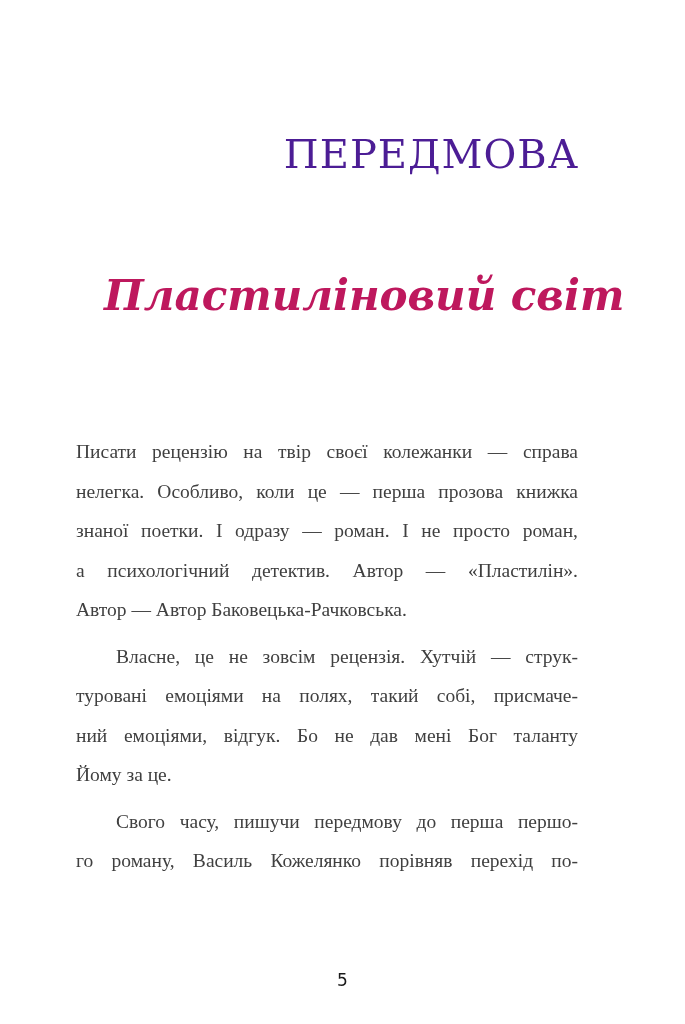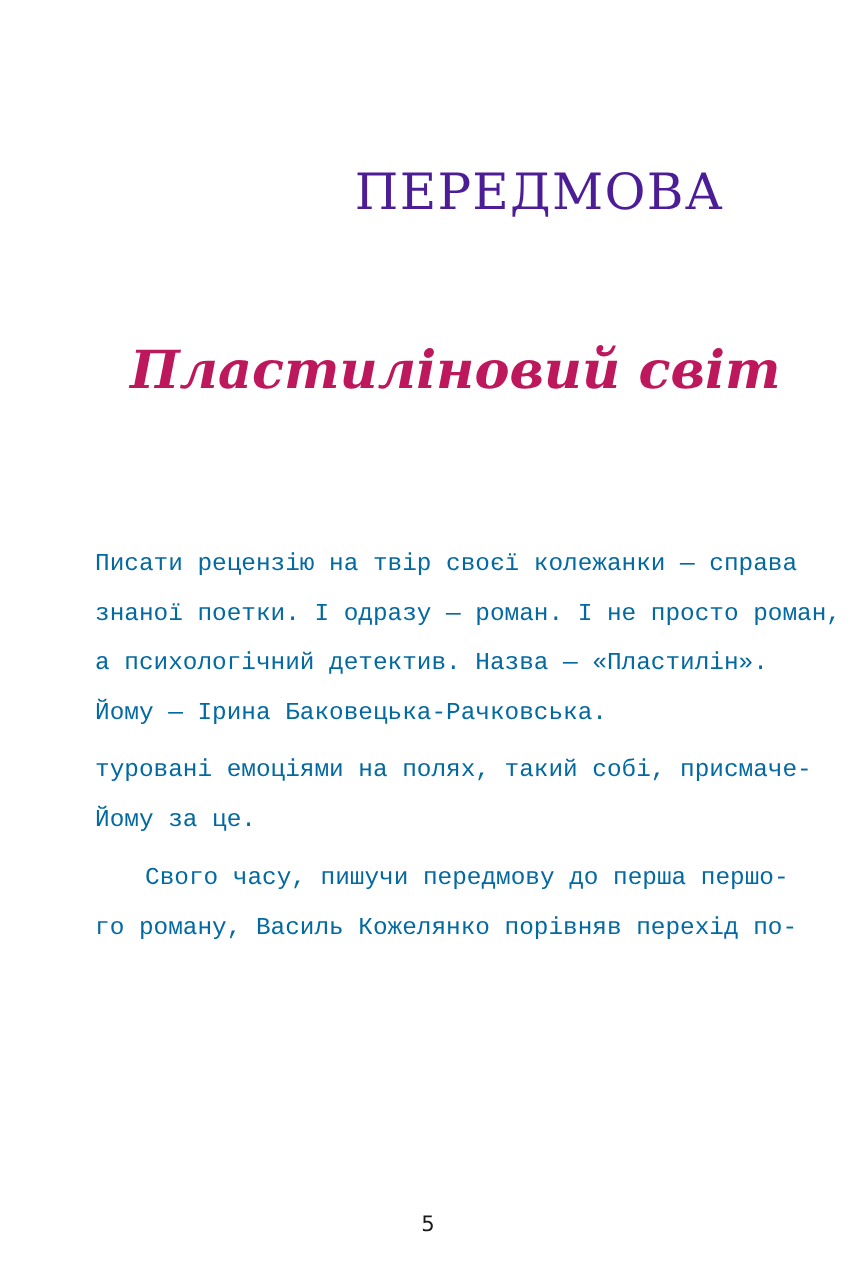--- a/index.html
+++ b/index.html
@@ -47,23 +47,23 @@
       line-height: 60px;
       color: #be185d;
       white-space: nowrap;
       margin-left: 16px;
     }
     .body-text {
       position: absolute;
       left: 76px;
       top: 432px;
       width: 502px;
-      font-family: Liberation Mono, monospace;
+      font-family: Liberation Serif, serif;
       font-size: 19.5px;
-      color: #0369a1;
+      color: #404040;
     }
     .line {
       display: block;
       height: 39.5px;
       line-height: 39.5px;
       text-align: justify;
       text-align-last: justify;
       white-space: nowrap;
       overflow: visible;
     }
@@ -93,27 +93,30 @@
 
 <div class="page">
 
   <div class="section-label">ПЕРЕДМОВА</div>
 
   <div class="chapter-title">Пластиліновий світ</div>
 
   <div class="body-text">
     <div>
       <span class="line">Писати рецензію на твір своєї колежанки — справа</span>
+      <span class="line">нелегка. Особливо, коли це — перша прозова книжка</span>
       <span class="line">знаної поетки. І одразу — роман. І не просто роман,</span>
-      <span class="line">а психологічний детектив. Назва — «Пластилін».</span>
-      <span class="line last">Йому — Ірина Баковецька-Рачковська.</span>
+      <span class="line">а психологічний детектив. Автор — «Пластилін».</span>
+      <span class="line last">Автор — Автор Баковецька-Рачковська.</span>
     </div>
     <span class="para-gap"></span>
     <div>
+      <span class="line indent">Власне, це не зовсім рецензія. Хутчій — струк-</span>
       <span class="line">туровані емоціями на полях, такий собі, присмаче-</span>
+      <span class="line">ний емоціями, відгук. Бо не дав мені Бог таланту</span>
       <span class="line last">Йому за це.</span>
     </div>
     <span class="para-gap"></span>
     <div>
       <span class="line indent">Свого часу, пишучи передмову до перша першо-</span>
       <span class="line">го роману, Василь Кожелянко порівняв перехід по-</span>
     </div>
   </div>
 
   <div class="page-number">5</div>

